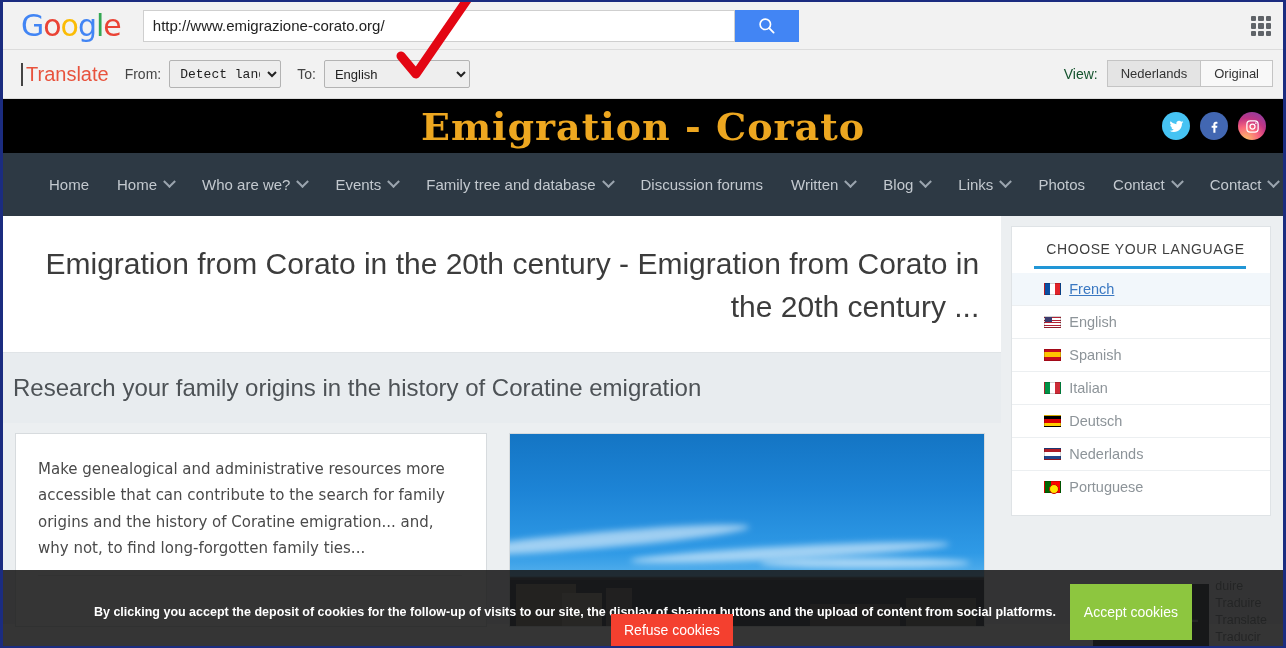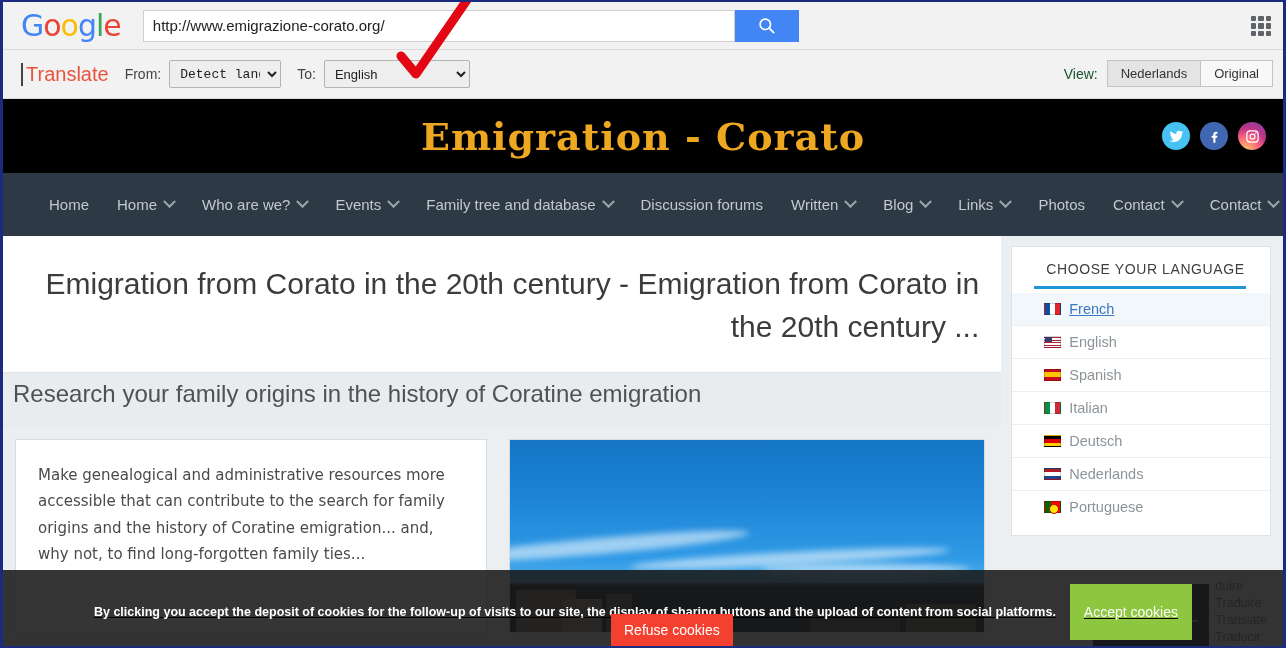--- a/index.html
+++ b/index.html
@@ -86,21 +86,21 @@
     background: #f8f8f8; color: #333; cursor: pointer;
   }
   .seg.active { background: #e4e4e4; }
   .seg.left { border-right: none; }
 
   
   .arrow-ann { position: absolute; left: 386px; top: -4px; pointer-events: none; z-index: 40; }
 
   
   .site-head {
-    position: relative; height: 74px; background: #000;
+    position: relative; height: 54px; background: #000;
     display: flex; align-items: center; justify-content: center;
   }
   .site-title {
     color: #EDA720; font-size: 38px; font-weight: bold;
     font-family: "DejaVu Serif", serif; letter-spacing: 1px;
     white-space: nowrap;
   }
   .socials { position: absolute; right: 17px; top: 50%; transform: translateY(-50%); display: flex; gap: 10px; }
   .soc { width: 28px; height: 28px; border-radius: 50%; display: flex; align-items: center; justify-content: center; cursor: pointer; }
   .soc-tw { background: #46c3f3; }
@@ -124,21 +124,21 @@
   .content { display: flex; height: 408px; background: #eceff1; }
   .main-col { width: 1003px; }
   .hero {
     background: #fff; padding: 26px 22px 24px 10px;
     border-bottom: 1px solid #e0e4e7;
   }
   .hero h1 {
     font-size: 30px; font-weight: 400; color: #3c3c3c; line-height: 1.44; text-align: right;
   }
   .sub-band {
-    background: #e8ecef; padding: 7px 10px 21px 10px;
+    background: #e8ecef; padding: 21px 10px 21px 10px;
   }
   .sub-band h2 { font-size: 24px; font-weight: 400; color: #4d5256; }
 
   .cols { display: flex; gap: 22px; padding: 10px 10px 0 12px; }
   .textcard {
     width: 472px; background: #fff; border: 1px solid #d7dbde;
     padding: 22px 24px 20px 22px; height: 194px;
   }
   .textcard p {
     font-family: "DejaVu Sans", sans-serif;
@@ -195,21 +195,21 @@
   .deepl-word { color: #7d858c; font-size: 21px; font-weight: bold; letter-spacing: -.5px; }
   .deepl-langs { margin-left: 6px; color: #6e7479; font-size: 12.5px; line-height: 1.36; }
 
   
   .cookie {
     position: absolute; left: 0; right: 0; bottom: 0; height: 76px;
     background: rgba(25,25,25,.88); z-index: 30;
   }
   .cookie-line {
     position: absolute; left: 0; right: 0; top: 14px;
-    display: flex; align-items: center; justify-content: center; gap: 14px; text-decoration: underline;
+    display: flex; align-items: center; justify-content: center; gap: 14px;
   }
   .cookie-text { color: #fff; font-size: 12.5px; font-weight: bold; }
   .btn-accept {
     background: #8dc63f; color: #fff; font-size: 14px; font-weight: 500;
     border: none; padding: 20px 14px; cursor: pointer;
   }
   .btn-refuse {
     position: absolute; left: 608px; top: 44px;
     background: #f4402f; color: #fff; font-size: 14px; font-weight: 500;
     border: none; padding: 8px 13px; cursor: pointer;

